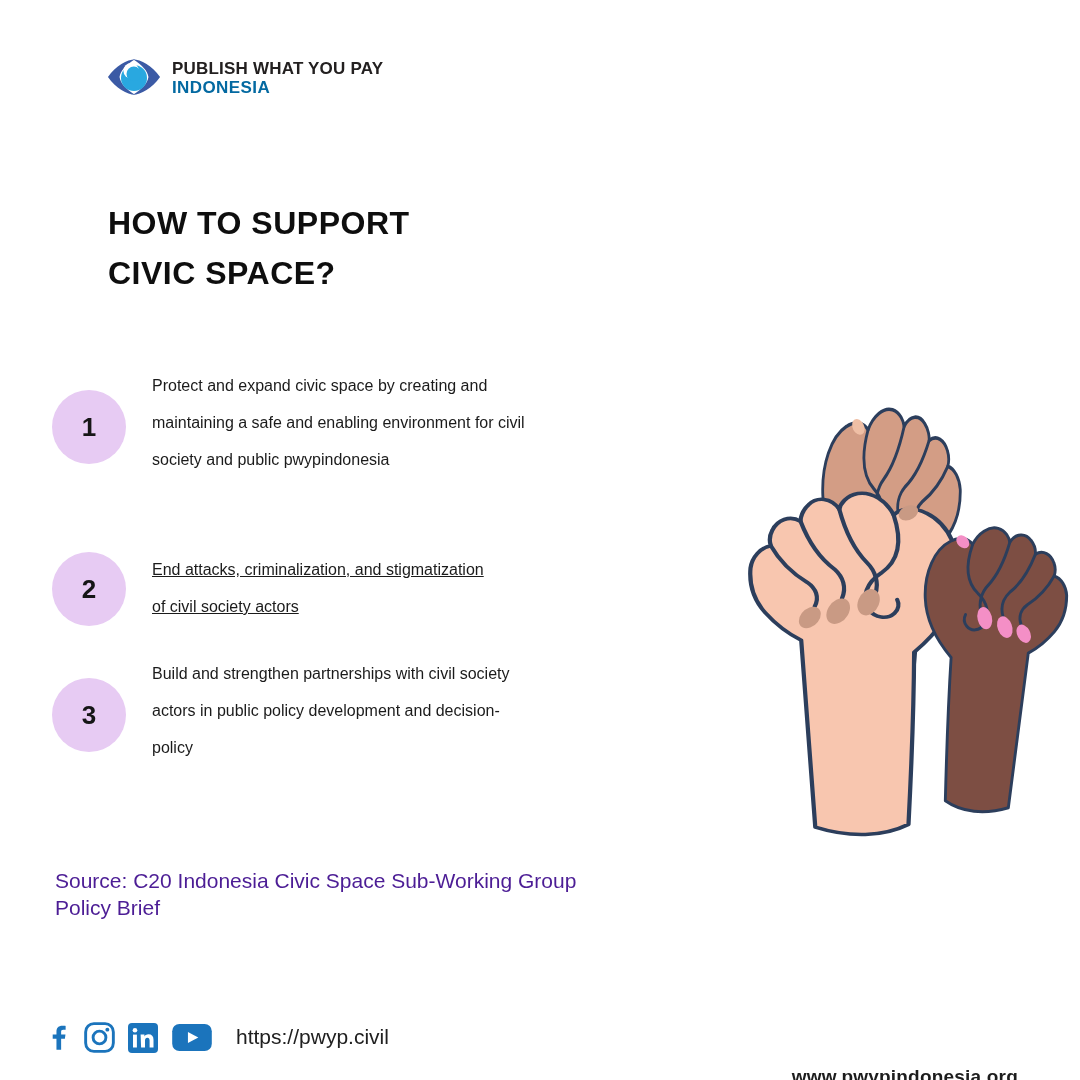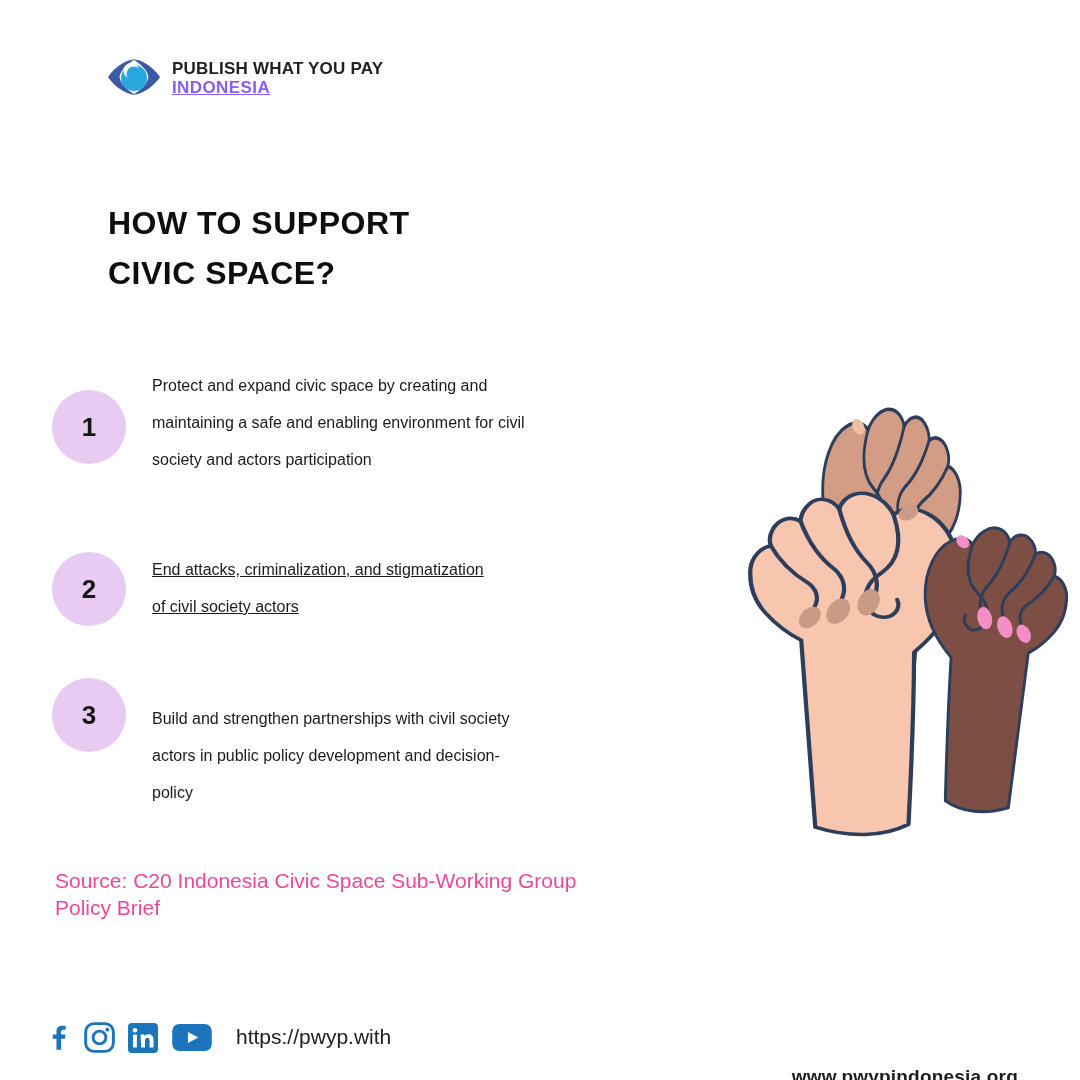--- a/index.html
+++ b/index.html
@@ -11,21 +11,21 @@
     height: 1080px;
     background: #ffffff;
     overflow: hidden;
   }
 
   
   .logo { position: absolute; left: 107px; top: 56px; display: flex; align-items: flex-end; }
   .logo-eye { width: 54px; height: 42px; }
   .logo-text { margin-left: 11px; margin-top: 2px; line-height: 1.1; }
   .logo-line1 { font-size: 17px; font-weight: bold; color: #232020; letter-spacing: 0.2px; }
-  .logo-line2 { font-size: 17px; font-weight: bold; color: #8b5cf6; letter-spacing: 0.4px; margin-top: 1px; text-decoration: underline; }
+  .logo-line2 { font-size: 17px; font-weight: bold; color: #0369a1; letter-spacing: 0.4px; margin-top: 1px; }
 
   
   .title {
     position: absolute; left: 108px; top: 198px;
     font-size: 32px; font-weight: bold; color: #0e0e0e;
     line-height: 50px; letter-spacing: 0.5px;
   }
 
   
   .badge {
@@ -37,26 +37,26 @@
   .badge-1 { top: 390px; }
   .badge-2 { top: 552px; }
   .badge-3 { top: 678px; }
   .item-text {
     position: absolute; left: 152px;
     font-size: 16px; color: #1b1b1b; line-height: 37px;
     white-space: nowrap;
   }
   .item-text-1 { top: 367px; }
   .item-text-2 { top: 551px; text-decoration: underline; }
-  .item-text-3 { top: 700px; }
+  .item-text-3 { top: 655px; }
 
   
   .source {
     position: absolute; left: 55px; top: 867px;
-    font-size: 21px; color: #ec4899; line-height: 27px;
+    font-size: 21px; color: #4c1d95; line-height: 27px;
   }
 
   
   .fists-svg { position: absolute; left: 735px; top: 405px; width: 346px; height: 432px; overflow: visible; }
   .fist-fill { fill: var(--skin); stroke: #2c3e5c; stroke-width: 4; stroke-linejoin: round; }
   .fist-line { fill: none; stroke: #2c3e5c; stroke-width: 4; stroke-linecap: round; }
   .fist-nail { fill: var(--nail); }
 
   
   .footer-icons { position: absolute; left: 50px; top: 1022px; display: flex; align-items: center; }
@@ -96,21 +96,21 @@
     <div>HOW TO SUPPORT</div>
     <div>CIVIC SPACE?</div>
   </div>
 
   <div class="badge badge-1">
     <span>1</span>
   </div>
   <div class="item-text item-text-1">
     <div>Protect and expand civic space by creating and</div>
     <div>maintaining a safe and enabling environment for civil</div>
-    <div>society and actors participation</div>
+    <div>society and public pwypindonesia</div>
   </div>
 
   <div class="badge badge-2">
     <span>2</span>
   </div>
   <div class="item-text item-text-2">
     <div>End attacks, criminalization, and stigmatization</div>
     <div>of civil society actors</div>
   </div>
 
@@ -175,16 +175,16 @@
       <rect width="30" height="30" rx="4" fill="#1b74bc"></rect>
       <rect x="5" y="11.6" width="3.9" height="12.9" fill="#ffffff"></rect>
       <circle cx="6.95" cy="7.3" r="2.3" fill="#ffffff"></circle>
       <path fill="#ffffff" d="M12.6 11.6 h3.8 v1.8 c0.6 -1.1 2 -2.1 4.1 -2.1 c3.2 0 5 1.9 5 5.5 v7.7 h-3.9 v-7 c0 -1.7 -0.7 -2.8 -2.2 -2.8 c-1.6 0 -2.4 1.1 -2.4 2.8 v7 h-3.9 Z"></path>
     </svg>
     <svg class="icon-yt" viewBox="0 0 44 30">
       <rect width="44" height="30" rx="8" fill="#1b74bc"></rect>
       <path d="M17.5 9 L29 15 L17.5 21 Z" fill="#ffffff"></path>
     </svg>
   </div>
-  <div class="footer-url-left">https://pwyp.with</div>
+  <div class="footer-url-left">https://pwyp.civil</div>
   <div class="footer-url-right">www.pwypindonesia.org</div>
 
 </div>
 
 </body></html>

